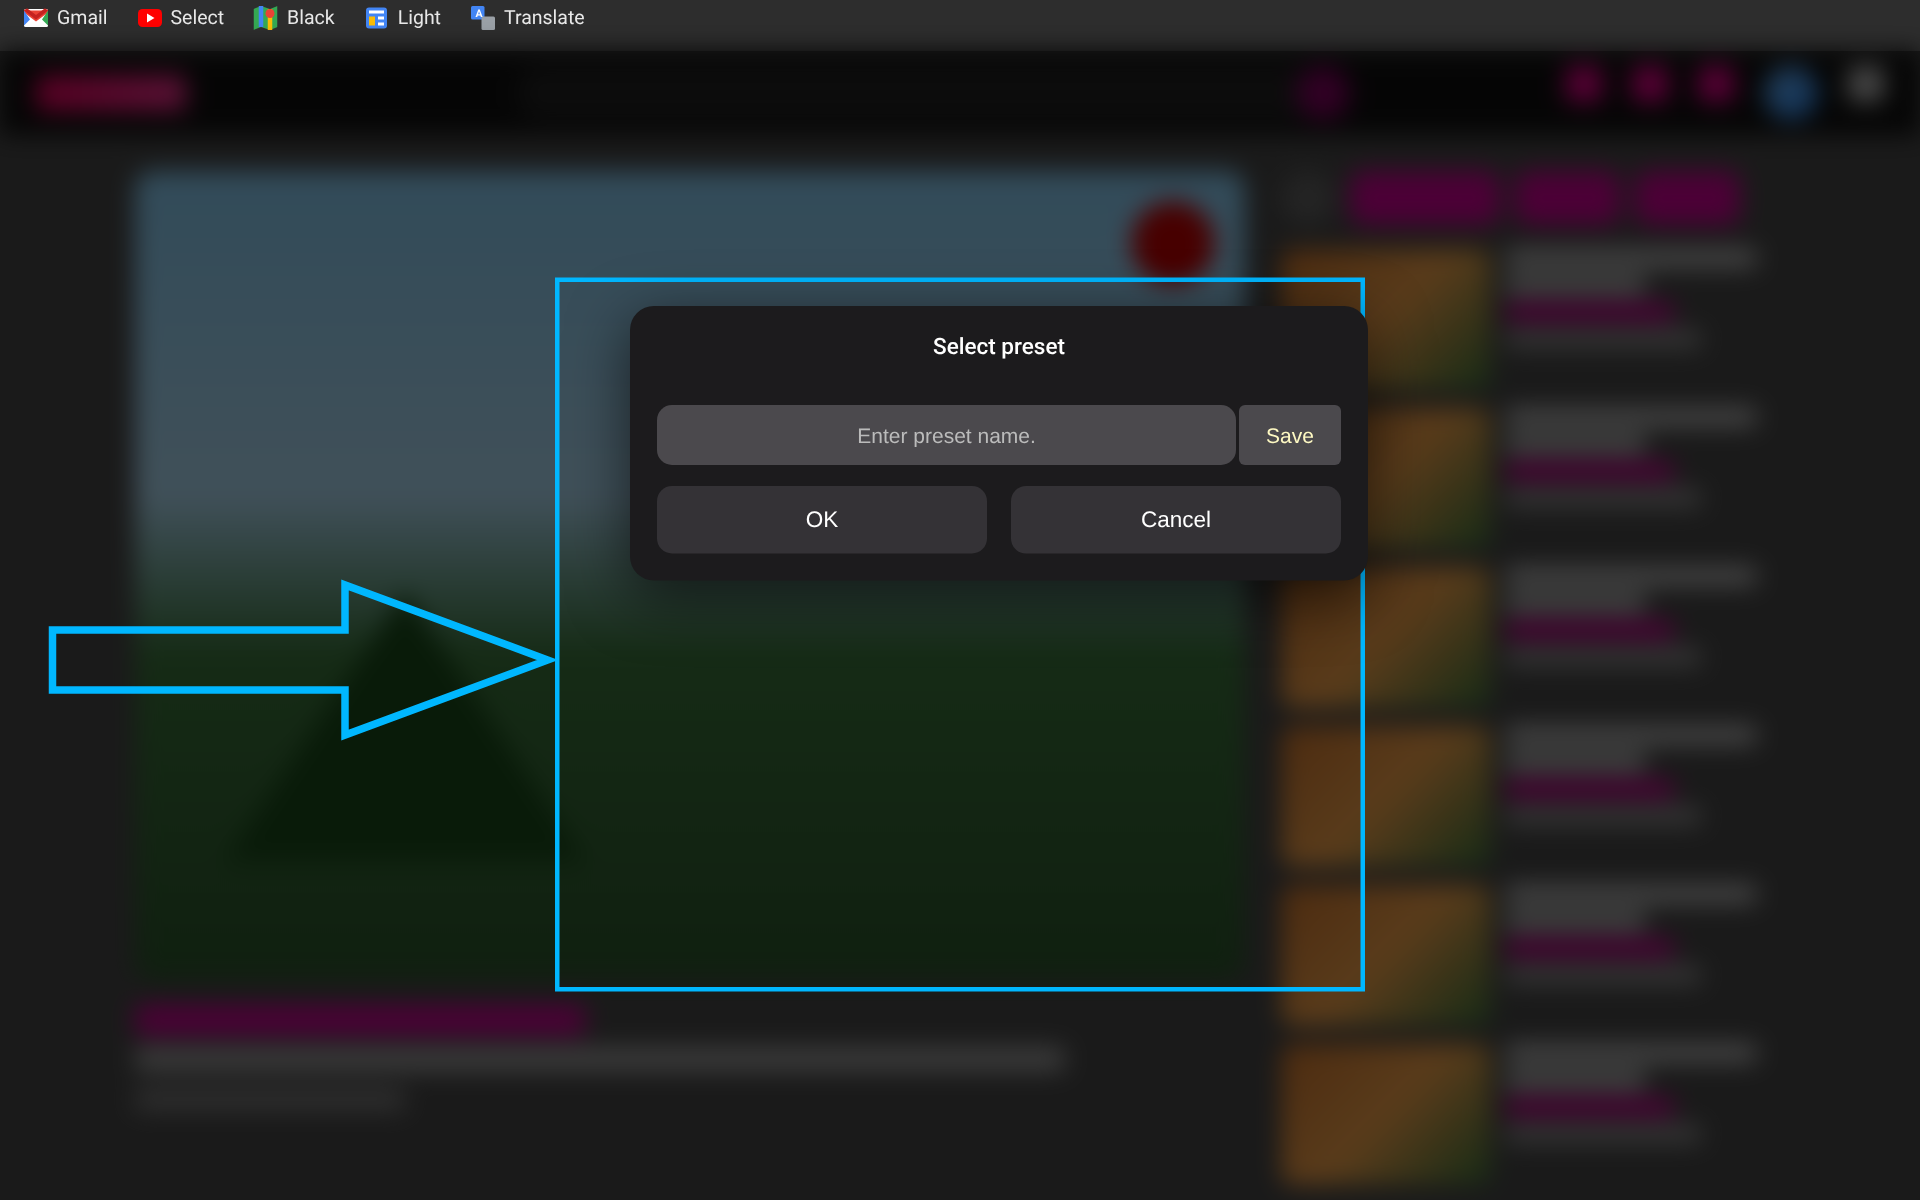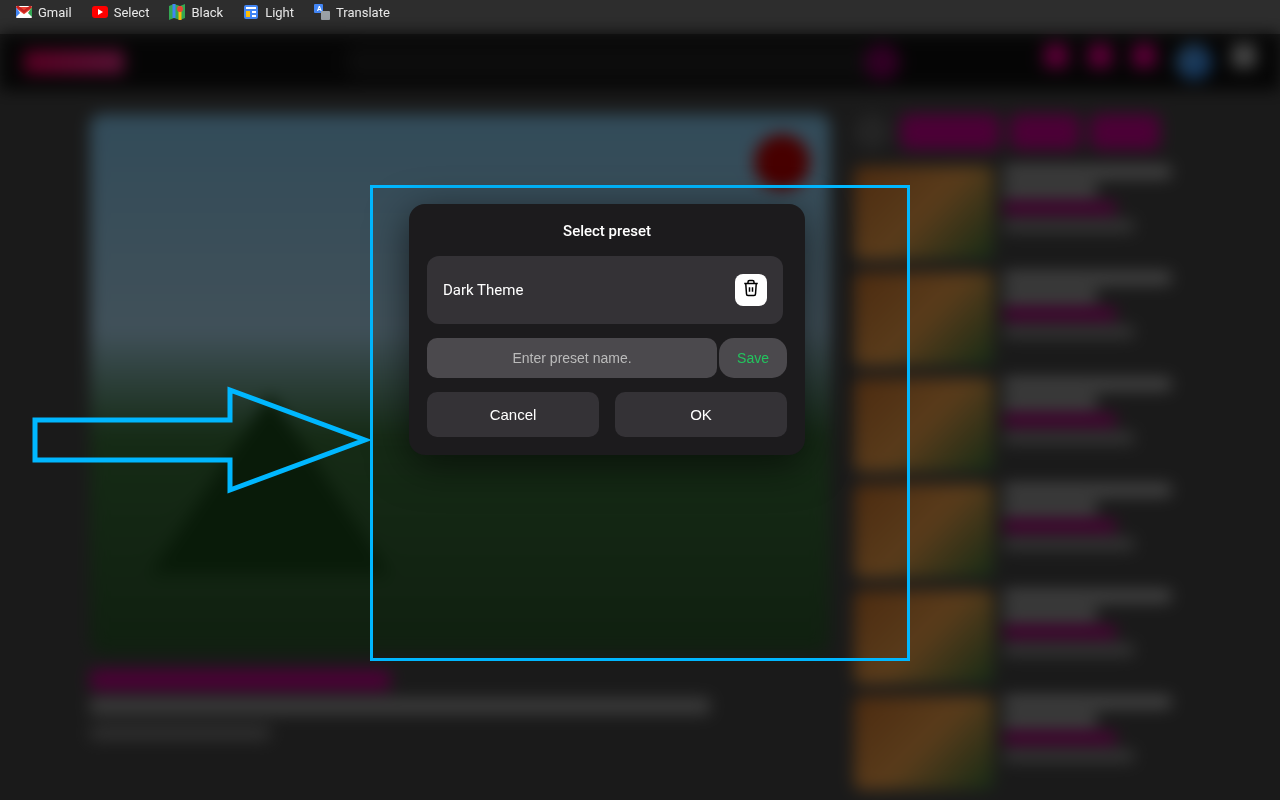--- a/index.html
+++ b/index.html
@@ -210,22 +210,22 @@
       left: 370px;
       width: 540px;
       height: 476px;
       border: 3px solid #00b7ff;
       z-index: 99;
       pointer-events: none;
     }
     .dialog {
       position: absolute;
       top: 204px;
-      left: 409px;
-      width: 396px;
+      left: 420px;
+      width: 492px;
       background: #1c1b1d;
       border-radius: 16px;
       padding: 18px 18px 18px 18px;
       z-index: 100;
       box-shadow: 0 10px 40px rgba(0,0,0,0.6);
     }
     .dialog-title {
       text-align: center;
       font-size: 15px;
       color: #fff;
@@ -281,23 +281,23 @@
       border-radius: 10px;
       padding: 12px 14px;
       color: #fff;
       font-size: 14px;
       text-align: center;
     }
     .preset-input::placeholder { color: #bbb; }
     .save-btn {
       background: #4b494d;
       border: none;
-      border-radius: 15px;
+      border-radius: 4px;
       padding: 8px 18px;
-      color: #22c55e;
+      color: #fef9c3;
       font-size: 14px;
       cursor: pointer;
     }
     .dialog-actions {
       display: flex;
       gap: 16px;
     }
     .dialog-btn {
       flex: 1;
       background: #343236;
@@ -463,34 +463,24 @@
     <path d="M 5 35 L 200 35 L 200 5 L 335 55 L 200 105 L 200 75 L 5 75 Z" fill="none" stroke="#00b7ff" stroke-width="5" stroke-linejoin="miter"></path>
   </svg>
 </div>
 
 <div class="dialog-highlight"></div>
 
 <div class="dialog">
   <div class="dialog-title">Select preset</div>
 
   <div class="preset-list">
-    <div class="preset-item">
-      <span>Dark Theme</span>
-      <div class="trash-btn">
-        <span>
-          <svg width="18" height="18" viewBox="0 0 24 24" fill="none" stroke="#000" stroke-width="2">
-              <path d="M3 6h18M8 6V4a2 2 0 012-2h4a2 2 0 012 2v2M19 6l-1 14a2 2 0 01-2 2H8a2 2 0 01-2-2L5 6M10 11v6M14 11v6"></path>
-            </svg>
-        </span>
-      </div>
-    </div>
   </div>
 
   <div class="save-row">
     <input class="preset-input" placeholder="Enter preset name." style="">
     <button class="save-btn">Save</button>
   </div>
 
   <div class="dialog-actions">
+    <button class="dialog-btn">OK</button>
     <button class="dialog-btn">Cancel</button>
-    <button class="dialog-btn">OK</button>
   </div>
 </div>
 
 </body></html>

